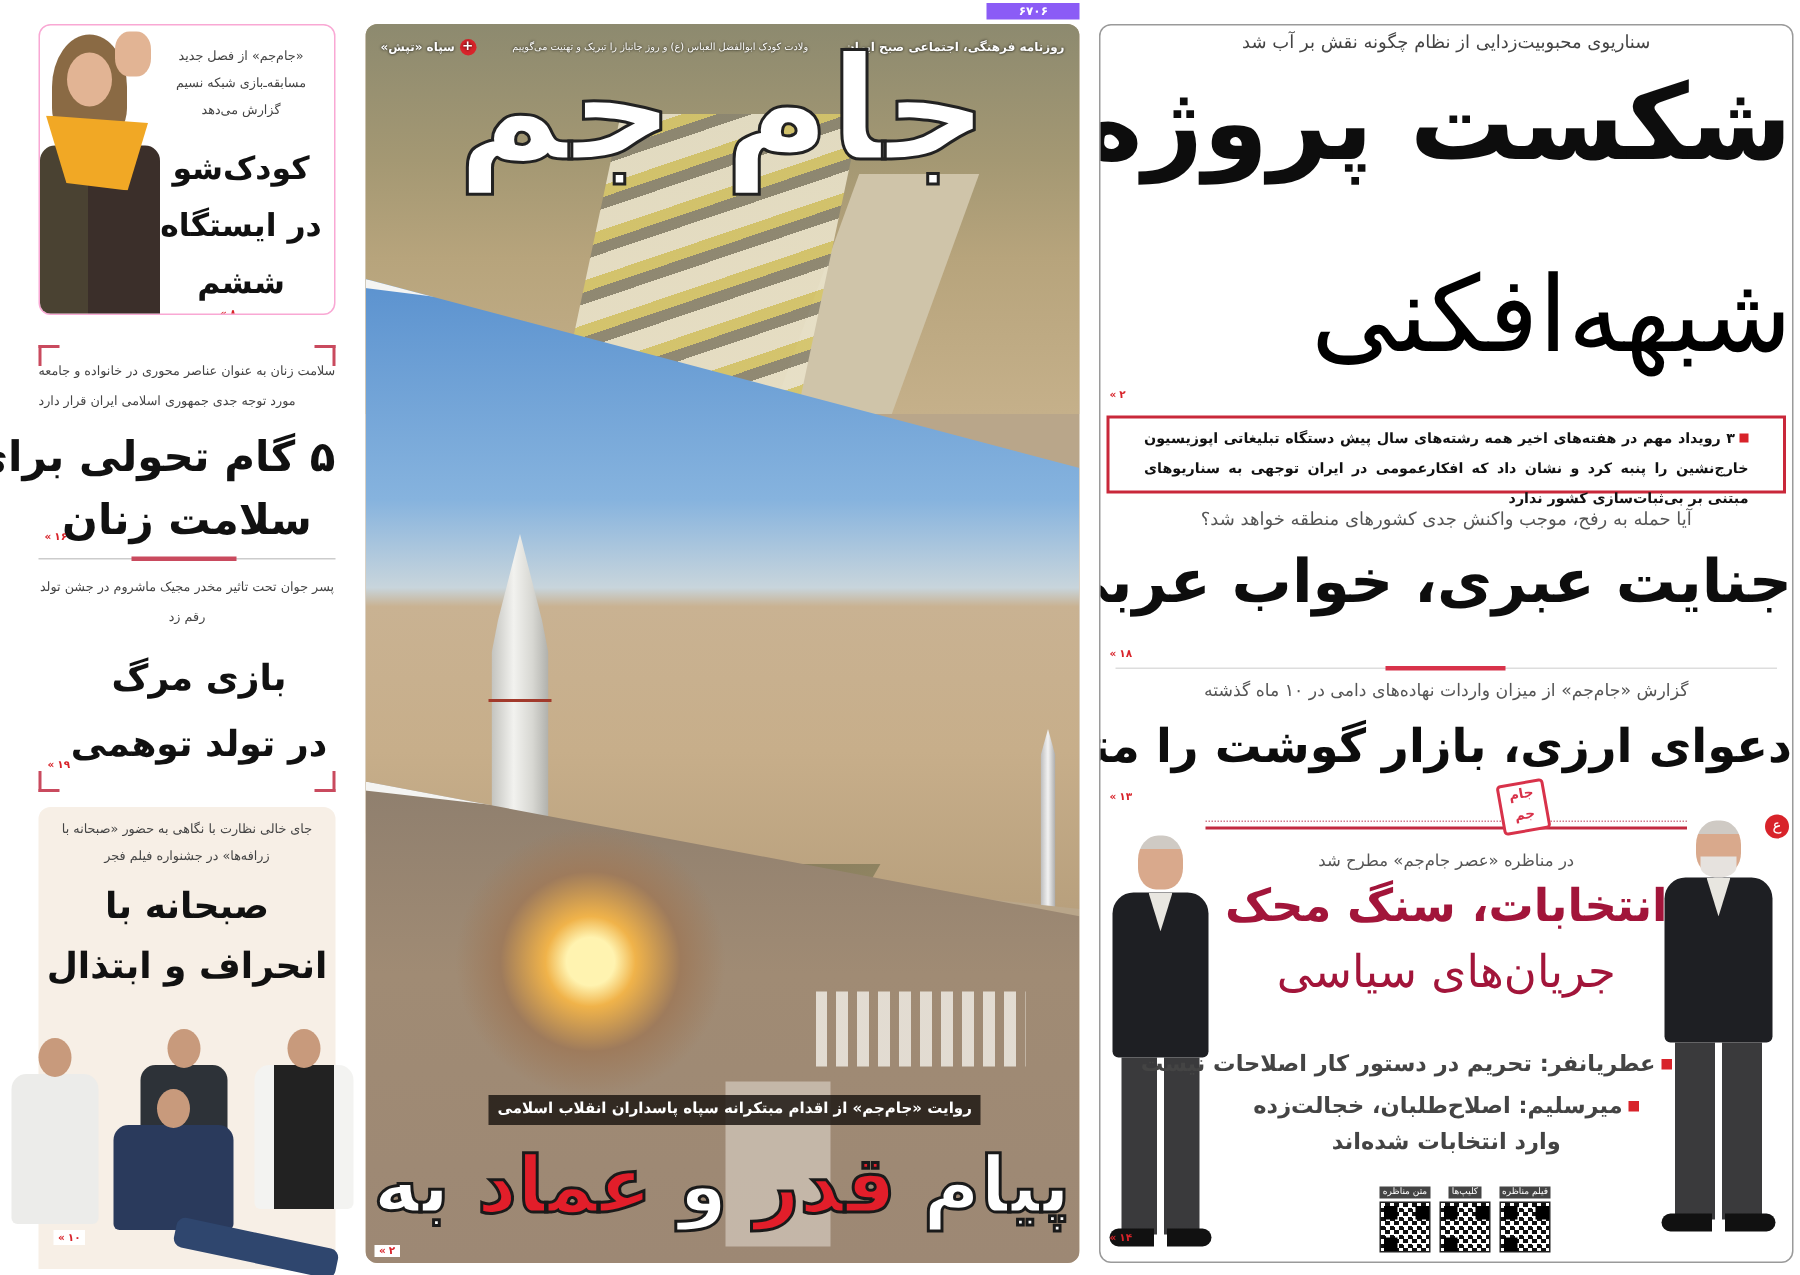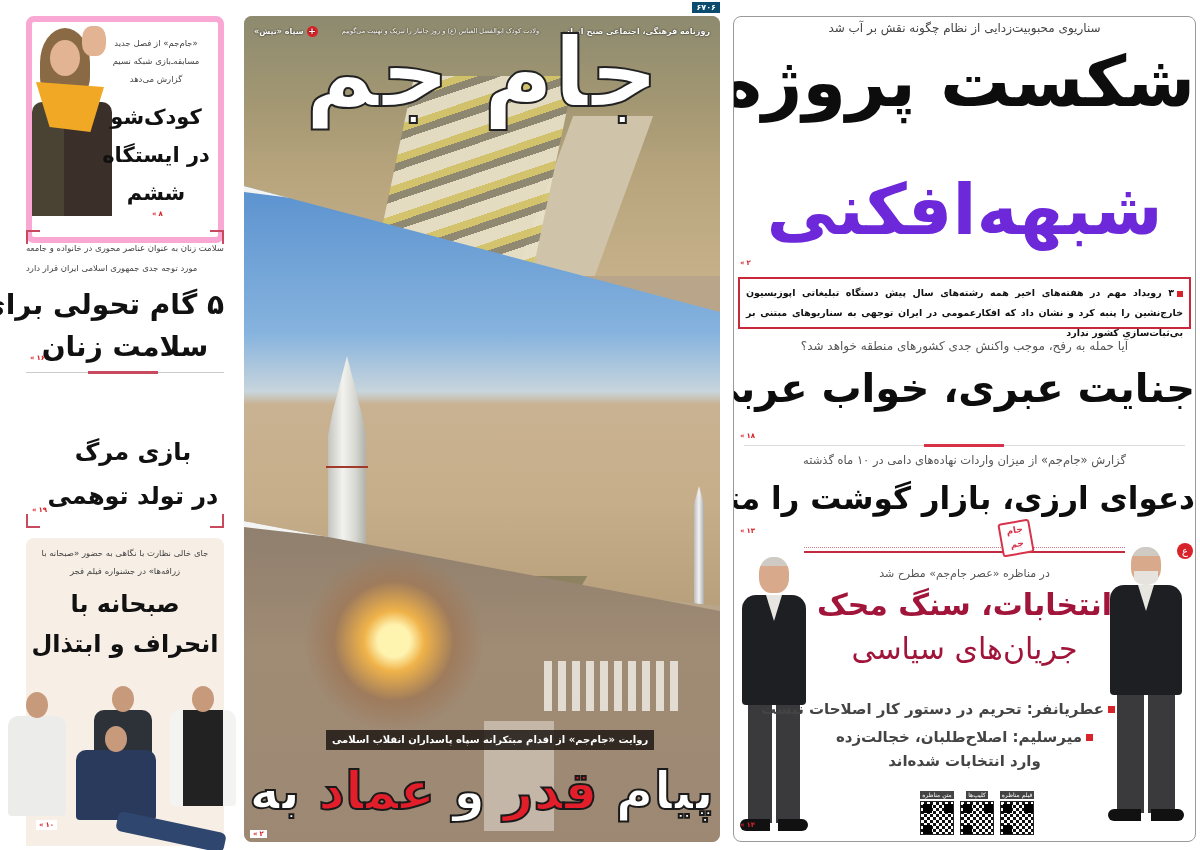--- a/index.html
+++ b/index.html
@@ -1,21 +1,21 @@
 <!DOCTYPE html>
 <html><head>
 <meta charset="utf-8">
 <style>
   * { box-sizing: border-box; margin: 0; padding: 0; }
   html, body { width: 1200px; height: 850px; background: #ffffff; overflow: hidden; }
   body { position: relative; font-family: "DejaVu Sans", sans-serif; direction: rtl; color: #111; }
 
   
   .topstrip { position: absolute; left: 244px; top: 0; width: 476px; height: 14px; display: flex; align-items: center; gap: 4px; direction: rtl; }
-  .issue-badge { background: #0c4a6e; color: #fff; font-size: 8px; font-weight: bold; padding: 0 4px; line-height: 11px; }
+  .issue-badge { background: #8b5cf6; color: #fff; font-size: 8px; font-weight: bold; padding: 0 21px; line-height: 11px; }
   .topstrip .info { font-size: 8px; color: #222; white-space: nowrap; font-weight: bold; }
 
   
   .center { position: absolute; left: 244px; top: 16px; width: 476px; height: 826px; border-radius: 8px; overflow: hidden; background: #b9a68a; }
   .photo-top { position: absolute; left: 0; top: 0; width: 100%; height: 260px;
     background: linear-gradient(180deg, #8d8a6f 0%, #a49873 35%, #b7a47c 60%, #c5b08a 100%); }
   .trucks { position: absolute; left: 150px; top: 60px; width: 160px; height: 190px;
     background: repeating-linear-gradient(160deg, #e9e2c9 0 14px, #d6c66a 14px 22px, #8b8570 22px 30px); transform: skewX(-12deg); opacity: .9; }
   .road { position: absolute; left: 300px; top: 100px; width: 80px; height: 160px; background: #cfc4a9; transform: skewX(-20deg); }
   .photo-mid { position: absolute; left: 0; top: 170px; width: 100%; height: 420px;
@@ -49,23 +49,23 @@
   .big-head { position: absolute; left: 6px; right: 6px; top: 736px; height: 78px; z-index: 3; text-align: center; font-weight: bold; font-size: 52px; line-height: 78px; white-space: nowrap; color: #fff; -webkit-text-stroke: 2px #1a1a1a; letter-spacing: -2px; }
   .big-head .red { color: #e21e2a; }
   .pageref { display: inline-flex; align-items: center; gap: 2px; font-size: 7px; color: #d8232a; font-weight: bold; direction: ltr; }
   .pageref .arrow { font-size: 7px; }
   .center .pageref-pos { position: absolute; left: 6px; bottom: 4px; background: #fff; padding: 0 3px; z-index: 3; }
 
   
   .right { position: absolute; left: 733px; top: 16px; width: 463px; height: 826px; border: 1px solid #9a9a9a; border-radius: 8px; background: #fff; overflow: hidden; }
   .r-kicker1 { position: absolute; top: 4px; left: 0; right: 0; text-align: center; font-size: 12px; color: #444; }
   .r-head1 { position: absolute; top: 22px; left: 0; right: 0; text-align: center; font-weight: bold; font-size: 70px; line-height: 86px; color: #0d0d0d; letter-spacing: -2px; white-space: nowrap; }
-  .r-head1b { position: absolute; top: 150px; left: 0; right: 0; text-align: center; font-weight: bold; font-size: 70px; line-height: 86px; color: #6d28d9; letter-spacing: -2px; white-space: nowrap; }
+  .r-head1b { position: absolute; top: 150px; left: 0; right: 0; text-align: right; font-weight: normal; font-size: 70px; line-height: 86px; color: #000000; letter-spacing: -2px; white-space: nowrap; }
   .r-pref1 { position: absolute; left: 6px; top: 242px; }
-  .lead-box { position: absolute; top: 260px; left: 4px; right: 4px; height: 52px; border: 2px solid #c9283a; padding: 4px 6px; font-size: 9.5px; font-weight: bold; line-height: 20px; text-align: justify; color: #111; }
+  .lead-box { position: absolute; top: 260px; left: 4px; right: 4px; height: 52px; border: 2px solid #c9283a; padding: 4px 23px; font-size: 9.5px; font-weight: bold; line-height: 20px; text-align: justify; color: #111; }
   .lead-box .sq { display: inline-block; width: 6px; height: 6px; background: #d8232a; margin-left: 3px; vertical-align: middle; }
   .r-kicker2 { position: absolute; top: 322px; left: 0; right: 0; text-align: center; font-size: 12px; color: #555; }
   .r-head2 { position: absolute; top: 342px; left: 0; right: 0; text-align: center; font-weight: bold; font-size: 40px; line-height: 58px; color: #0d0d0d; letter-spacing: -1px; white-space: nowrap; }
   .r-pref2 { position: absolute; left: 6px; top: 415px; }
   .r-divider { position: absolute; top: 428px; left: 10px; right: 10px; height: 1px; background: #ddd; }
   .r-divider-accent { position: absolute; top: 427px; left: 190px; width: 80px; height: 3px; background: #d8324a; }
   .r-kicker3 { position: absolute; top: 436px; left: 0; right: 0; text-align: center; font-size: 11.5px; color: #555; }
   .r-head3 { position: absolute; top: 456px; left: 0; right: 0; text-align: center; font-weight: bold; font-size: 31px; line-height: 50px; color: #0d0d0d; letter-spacing: -1px; white-space: nowrap; }
   .r-pref3 { position: absolute; left: 6px; top: 510px; }
   .dotted-rule { position: absolute; top: 530px; left: 70px; right: 70px; height: 6px; border-top: 1px dotted #d07b8b; border-bottom: 2px solid #c22a40; }
@@ -90,21 +90,21 @@
   .qr .lbl { font-size: 6px; color: #fff; background: #444; padding: 0 2px; line-height: 8px; white-space: nowrap; margin-bottom: 2px; }
   .qr .code { width: 34px; height: 34px; background:
       linear-gradient(#000,#000) 2px 2px/9px 9px no-repeat,
       linear-gradient(#000,#000) 23px 2px/9px 9px no-repeat,
       linear-gradient(#000,#000) 2px 23px/9px 9px no-repeat,
       repeating-conic-gradient(#111 0 25%, #fff 0 50%) 0 0/6px 6px; border: 1px solid #222; }
   .r-pref4 { position: absolute; left: 6px; top: 804px; }
 
   
   .left { position: absolute; left: 26px; top: 16px; width: 198px; }
-  .card1 { position: absolute; left: 0; top: 0; width: 198px; height: 227px; border: 6px solid #f9a8d4; border-radius: 8px; overflow: hidden; background: #fff; }
+  .card1 { position: absolute; left: 0; top: 0; width: 198px; height: 194px; border: 1px solid #f9a8d4; border-radius: 8px; overflow: hidden; background: #fff; }
   .woman { position: absolute; left: 0; top: 0; width: 84px; height: 194px; }
   .woman .hijab { position: absolute; left: 8px; top: 6px; width: 50px; height: 70px; border-radius: 50% 50% 30% 30%; background: #8a6a44; }
   .woman .face { position: absolute; left: 18px; top: 18px; width: 30px; height: 36px; border-radius: 50%; background: #e2b494; }
   .woman .scarf { position: absolute; left: 4px; top: 60px; width: 68px; height: 50px; background: #f1a825; clip-path: polygon(0 0, 100% 10%, 80% 100%, 20% 90%); }
   .woman .coat { position: absolute; left: 0; top: 80px; width: 80px; height: 114px; background: linear-gradient(90deg, #4a4232 0 40%, #3b2f2a 40%); border-radius: 10px 10px 0 0; }
   .woman .hand { position: absolute; left: 50px; top: 4px; width: 24px; height: 30px; border-radius: 40%; background: #e2b494; }
   .c1-kicker { position: absolute; right: 6px; top: 12px; width: 112px; text-align: center; font-size: 8.5px; line-height: 18px; color: #444; }
   .c1-head { position: absolute; right: 6px; top: 76px; width: 112px; text-align: center; font-weight: bold; font-size: 21px; line-height: 38px; color: #111; }
   .c1-pref { position: absolute; left: 120px; top: 188px; }
 
@@ -285,20 +285,21 @@
       <span class="arrow">«</span>
       <span>۱۶</span>
     </span>
     <div class="c2-rule"></div>
     <div class="c2-rule-accent"></div>
   </div>
 
   <div class="card3">
     <div class="bracket-bl"></div>
     <div class="bracket-br"></div>
+    <div class="c3-kicker">پسر جوان تحت تاثیر مخدر مجیک ماشروم در جشن تولد رقم زد</div>
     <div class="c3-head">
       <div>بازی مرگ</div>
       <div>در تولد توهمی</div>
     </div>
     <span class="pageref c3-pref">
       <span class="arrow">«</span>
       <span>۱۹</span>
     </span>
   </div>
 

